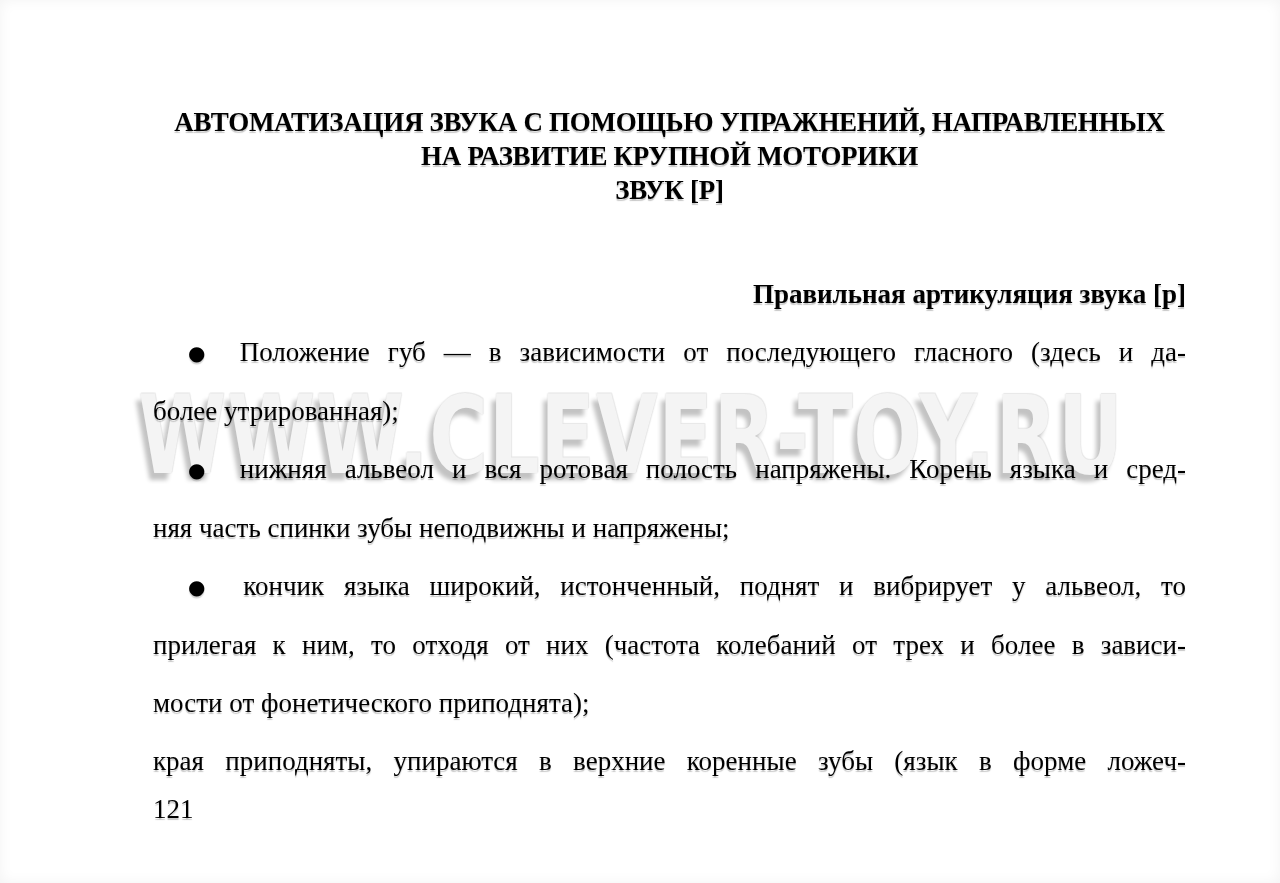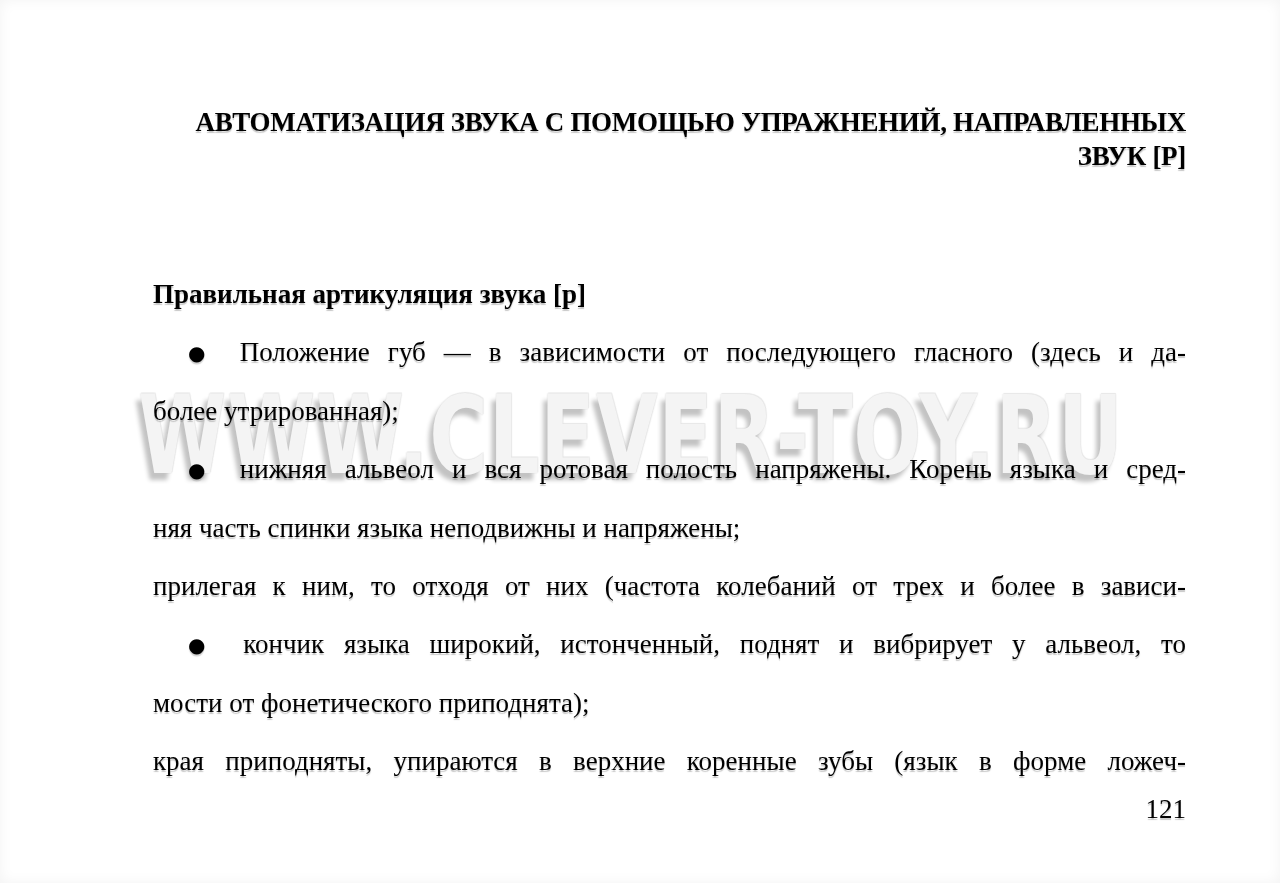--- a/index.html
+++ b/index.html
@@ -31,38 +31,38 @@
     transform-origin: left top;
     text-shadow: -6px 7px 5px #c3c3c3, 0 0 2px #d9d9d9, 1px -1px 1px #ececec;
     user-select: none;
   }
   .title-block {
     position: absolute;
     left: 153px;
     top: 105px;
     width: 1033px;
     z-index: 2;
-    text-align: right;
+    text-align: center;
     font-weight: bold;
     font-size: 27px;
     line-height: 34px;
     letter-spacing: -0.3px;
   }
   .title-line { white-space: nowrap; }
   .content {
     position: absolute;
     left: 153px;
     top: 277px;
     width: 1033px;
     z-index: 2;
     font-size: 27px;
     line-height: 35px;
   }
   .heading {
-    text-align: left;
+    text-align: right;
     font-weight: bold;
     margin-bottom: 0;
   }
   .line {
     text-align: justify;
     text-align-last: justify;
     text-justify: inter-word;
     margin-top: 23px;
   }
   .line.last-left { text-align-last: left; }
@@ -73,46 +73,47 @@
     margin-right: 5px;
     vertical-align: 1px;
     text-shadow: 0 2px 1px rgba(125,125,125,0.35);
   }
   .page-number {
     position: absolute;
     left: 153px;
     top: 792px;
     width: 1033px;
     z-index: 2;
-    text-align: right;
+    text-align: left;
     font-size: 27px;
     line-height: 35px;
   }
 </style>
 </head>
 <body>
 
 <div class="page">
 
   <div class="watermark">WWW.CLEVER-TOY.RU</div>
 
   <div class="title-block">
     <div class="title-line">АВТОМАТИЗАЦИЯ ЗВУКА С ПОМОЩЬЮ УПРАЖНЕНИЙ, НАПРАВЛЕННЫХ</div>
+    <div class="title-line">НА РАЗВИТИЕ КРУПНОЙ МОТОРИКИ</div>
     <div class="title-line">ЗВУК [Р]</div>
   </div>
 
   <div class="content">
     <div class="heading">Правильная артикуляция звука [р]</div>
     <div>
         <div class="line bullet-line"><span class="bullet">●</span> <span>Положение губ — в зависимости от последующего гласного (здесь и да-</span></div>
         <div class="line last-left">более утрированная);</div>
         <div class="line bullet-line"><span class="bullet">●</span> <span>нижняя альвеол и вся ротовая полость напряжены. Корень языка и сред-</span></div>
-        <div class="line last-left">няя часть спинки языка неподвижны и напряжены;</div>
+        <div class="line last-left">няя часть спинки зубы неподвижны и напряжены;</div>
+        <div class="line bullet-line"><span class="bullet">●</span> <span>кончик языка широкий, истонченный, поднят и вибрирует у альвеол, то</span></div>
         <div class="line">прилегая к ним, то отходя от них (частота колебаний от трех и более в зависи-</div>
-        <div class="line bullet-line"><span class="bullet">●</span> <span>кончик языка широкий, истонченный, поднят и вибрирует у альвеол, то</span></div>
         <div class="line last-left">мости от фонетического приподнята);</div>
         <div class="line">края приподняты, упираются в верхние коренные зубы (язык в форме ложеч-</div>
       </div>
   </div>
 
   <div class="page-number">121</div>
 
 </div>
 
 </body></html>

